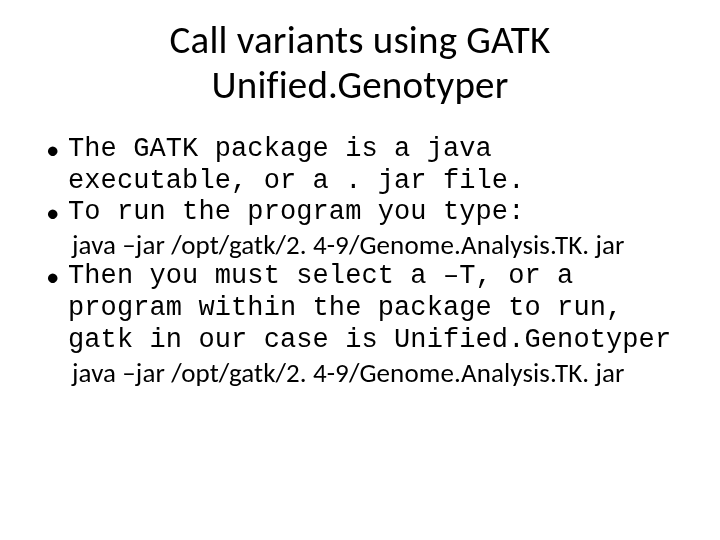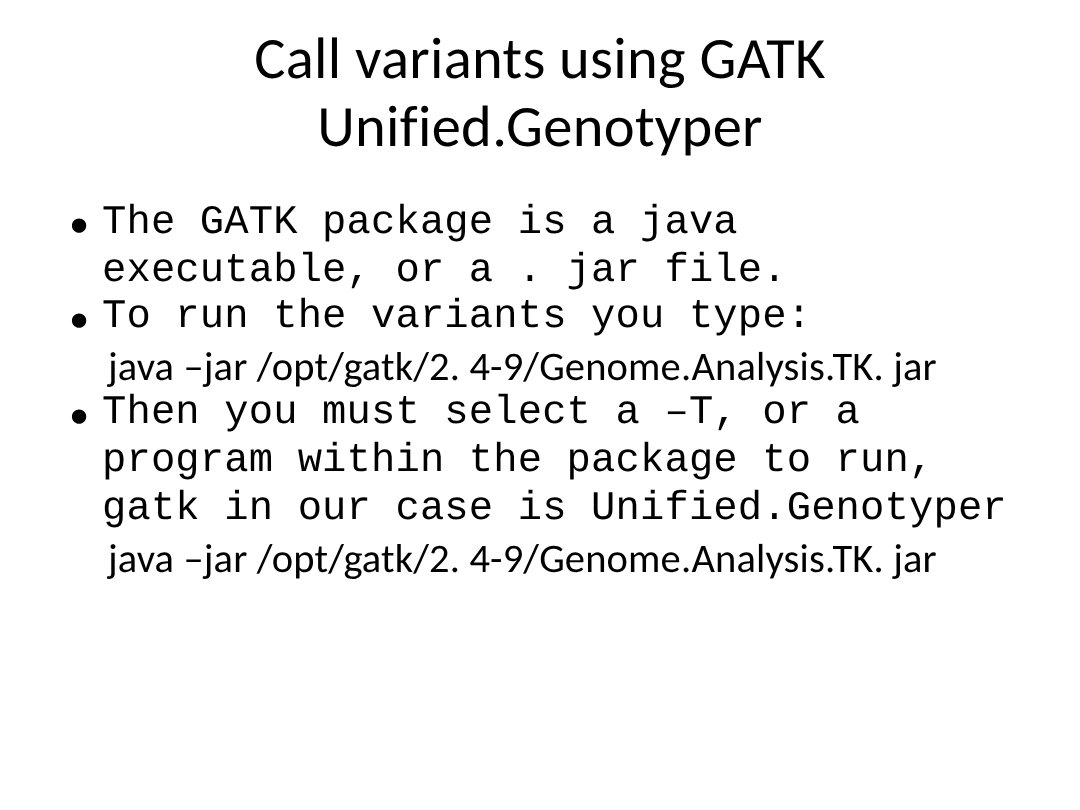--- a/index.html
+++ b/index.html
@@ -61,21 +61,21 @@
 
   <div class="body">
 
     <div class="bullet-row">
       <div class="bullet-dot">•</div>
       <div class="bullet-text">The GATK package is a java executable, or a . jar file.</div>
     </div>
 
     <div class="bullet-row">
       <div class="bullet-dot">•</div>
-      <div class="bullet-text">To run the variants you type:</div>
+      <div class="bullet-text">To run the program you type:</div>
     </div>
 
     <div class="flush">
       <span>java –jar /opt/gatk/2. 4-9/Genome.Analysis.TK. jar</span>
     </div>
 
     <div class="bullet-row">
       <div class="bullet-dot">•</div>
       <div class="bullet-text">Then you must select a –T, or a program within the package to run, gatk in our case is Unified.Genotyper</div>
     </div>

